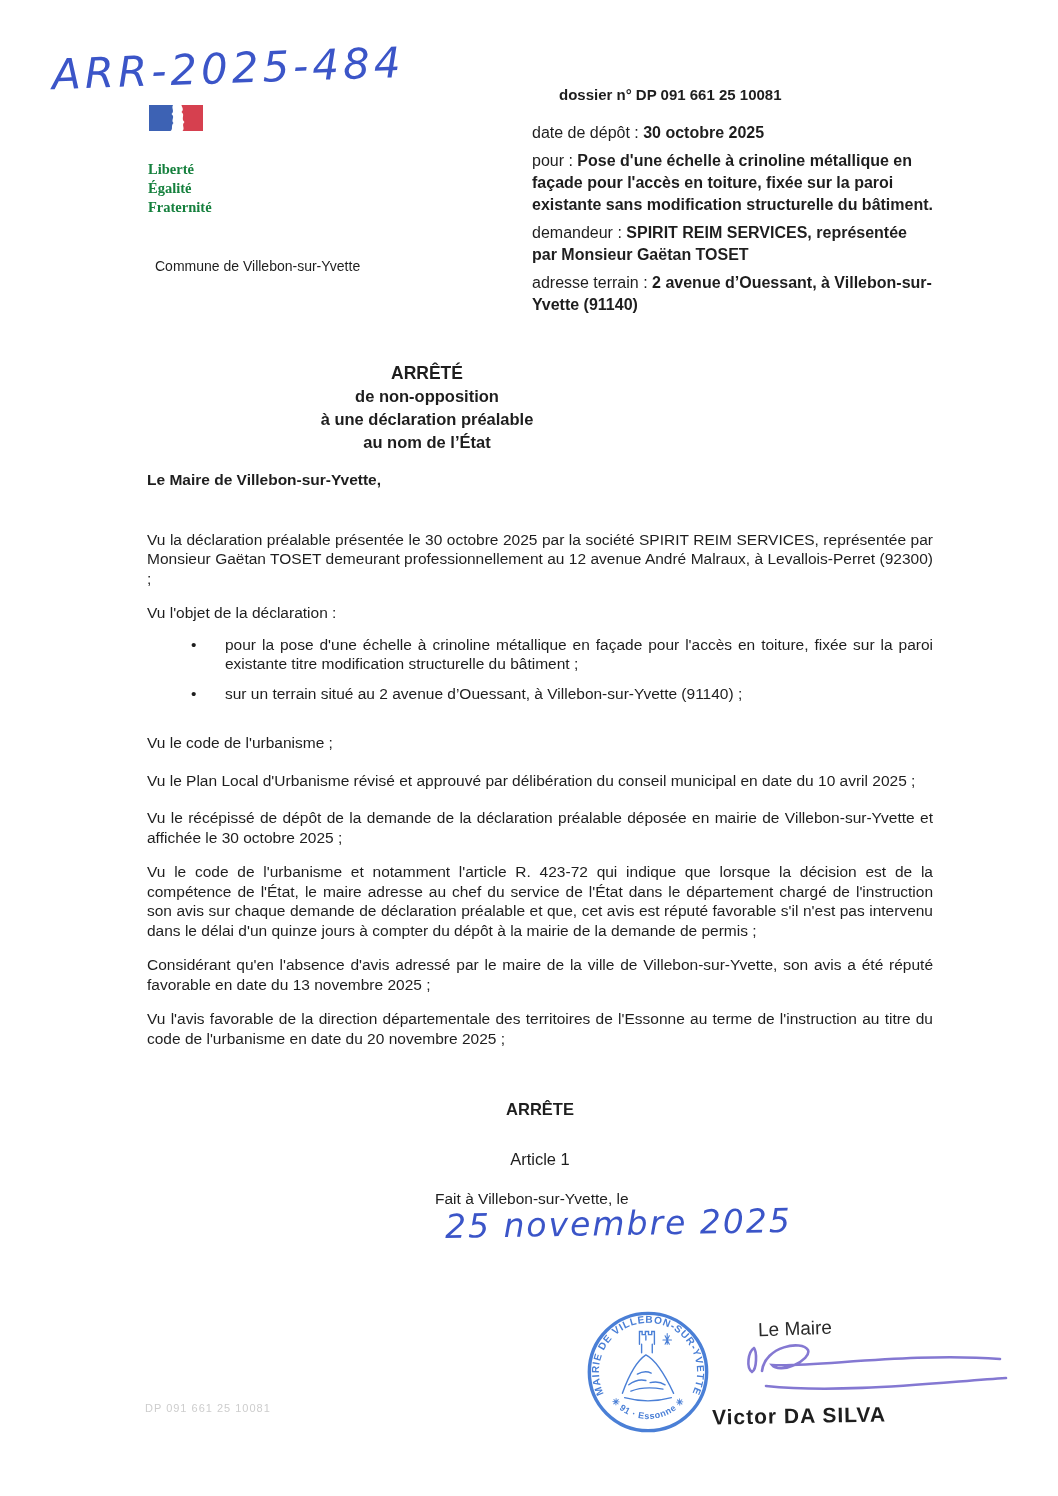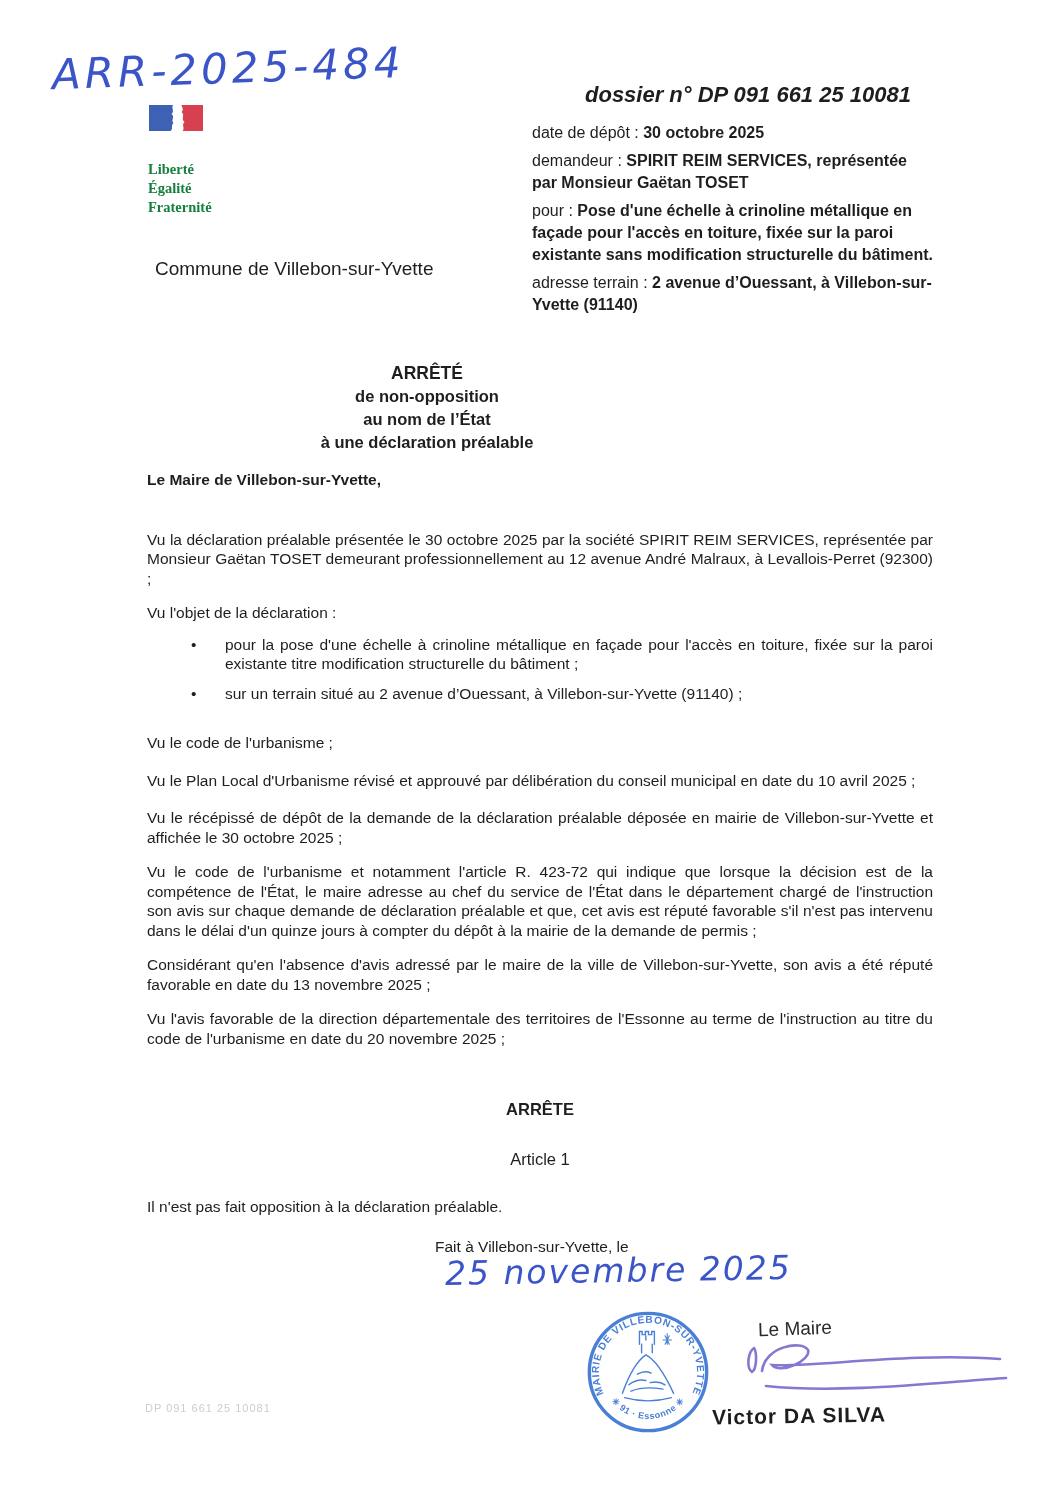--- a/index.html
+++ b/index.html
@@ -17,24 +17,24 @@
   .hand-ref {
     position:absolute; left:52px; top:44px; font-size:42px;
     letter-spacing:4px; transform:rotate(-2deg);
   }
   
   .brand { position:absolute; left:148px; top:104px; }
   .motto {
     margin-top:24px; font-family:"Liberation Serif", serif;
     font-weight:bold; font-size:14.5px; line-height:19px; color:#15803d;
   }
-  .commune { position:absolute; left:155px; top:258px; font-size:19px; }
+  .commune { position:absolute; left:155px; top:258px; font-size:14px; }
   
   .dossier-block { position:absolute; left:532px; top:84px; width:404px; font-size:16px; line-height:22px; }
-  .dossier-number { font-weight:bold; font-size:22px; margin-left:53px; margin-bottom:16px;font-style:italic; }
+  .dossier-number { font-weight:bold; font-size:15px; margin-left:27px; margin-bottom:16px; }
   .dossier-field { margin-bottom:6px; }
   .dossier-field b { font-weight:bold; }
   
   .doc-title { position:absolute; left:0; top:362px; width:854px; text-align:center; font-weight:bold; font-size:16.5px; line-height:23px; }
   .doc-title .t1 { font-size:17.5px; }
   
   .flow { position:absolute; left:147px; top:470px; width:786px; font-size:15.5px; line-height:19.5px; text-align:justify; }
   .salutation { font-weight:bold; }
   .flow p.para { margin-top:15px; }
   .flow p.first-para { margin-top:40px; }
@@ -71,50 +71,49 @@
       <div>Égalité</div>
       <div>Fraternité</div>
     </div>
   </div>
 
   <div class="commune">Commune de Villebon-sur-Yvette</div>
 
   <div class="dossier-block">
     <div class="dossier-number">dossier n° DP 091 661 25 10081</div>
     <div class="dossier-field"><span>date de dépôt : </span><b>30 octobre 2025</b></div>
+    <div class="dossier-field"><span>pour : </span><b>Pose d'une échelle à crinoline métallique en façade pour l'accès en toiture, fixée sur la paroi existante sans modification structurelle du bâtiment.</b></div>
     <div class="dossier-field"><span>demandeur : </span><b>SPIRIT REIM SERVICES, représentée par Monsieur Gaëtan TOSET</b></div>
-    <div class="dossier-field"><span>pour : </span><b>Pose d'une échelle à crinoline métallique en façade pour l'accès en toiture, fixée sur la paroi existante sans modification structurelle du bâtiment.</b></div>
     <div class="dossier-field"><span>adresse terrain : </span><b>2 avenue d’Ouessant, à Villebon-sur-Yvette (91140)</b></div>
   </div>
 
   <div class="doc-title">
     <div class="t1">ARRÊTÉ</div>
     <div>de non-opposition</div>
+    <div>à une déclaration préalable</div>
     <div>au nom de l’État</div>
-    <div>à une déclaration préalable</div>
   </div>
 
   <div class="flow">
     <p class="salutation">Le Maire de Villebon-sur-Yvette,</p>
     <p class="para first-para">Vu la déclaration préalable présentée le 30 octobre 2025 par la société SPIRIT REIM SERVICES, représentée par Monsieur Gaëtan TOSET demeurant professionnellement au 12 avenue André Malraux, à Levallois-Perret (92300) ;</p>
     <p class="para">Vu l'objet de la déclaration :</p>
     <ul>
       <li>pour la pose d'une échelle à crinoline métallique en façade pour l'accès en toiture, fixée sur la paroi existante titre modification structurelle du bâtiment ;</li>
       <li>sur un terrain situé au 2 avenue d’Ouessant, à Villebon-sur-Yvette (91140) ;</li>
     </ul>
     <p class="para gap-top">Vu le code de l'urbanisme ;</p>
     <p class="para" style="margin-top:18px">Vu le Plan Local d'Urbanisme révisé et approuvé par délibération du conseil municipal en date du 10 avril 2025 ;</p>
     <p class="para" style="margin-top:18px">Vu le récépissé de dépôt de la demande de la déclaration préalable déposée en mairie de Villebon-sur-Yvette et affichée le 30 octobre 2025 ;</p>
     <p class="para">Vu le code de l'urbanisme et notamment l'article R. 423-72 qui indique que lorsque la décision est de la compétence de l'État, le maire adresse au chef du service de l'État dans le département chargé de l'instruction son avis sur chaque demande de déclaration préalable et que, cet avis est réputé favorable s'il n'est pas intervenu dans le délai d'un quinze jours à compter du dépôt à la mairie de la demande de permis ;</p>
     <p class="para">Considérant qu'en l'absence d'avis adressé par le maire de la ville de Villebon-sur-Yvette, son avis a été réputé favorable en date du 13 novembre 2025 ;</p>
     <p class="para">Vu l'avis favorable de la direction départementale des territoires de l'Essonne au terme de l'instruction au titre du code de l'urbanisme en date du 20 novembre 2025 ;</p>
 
     <p class="center-head">ARRÊTE</p>
     <p class="center-head2">Article 1</p>
-    <p class="article-text">Il n'est pas fait opposition à la déclaration préalable.</p>
 
     <p class="fait-line">
       <span>Fait à Villebon-sur-Yvette, le</span><span class="hand hand-date">25 novembre 2025</span>
     </p>
   </div>
 
   <div class="stamp">
     <svg width="128" height="128" viewBox="0 0 120 120">
       <g fill="none" stroke="#4a7fd6" stroke-width="3">
         <circle cx="60" cy="60" r="55" stroke-width="3.2"></circle>

